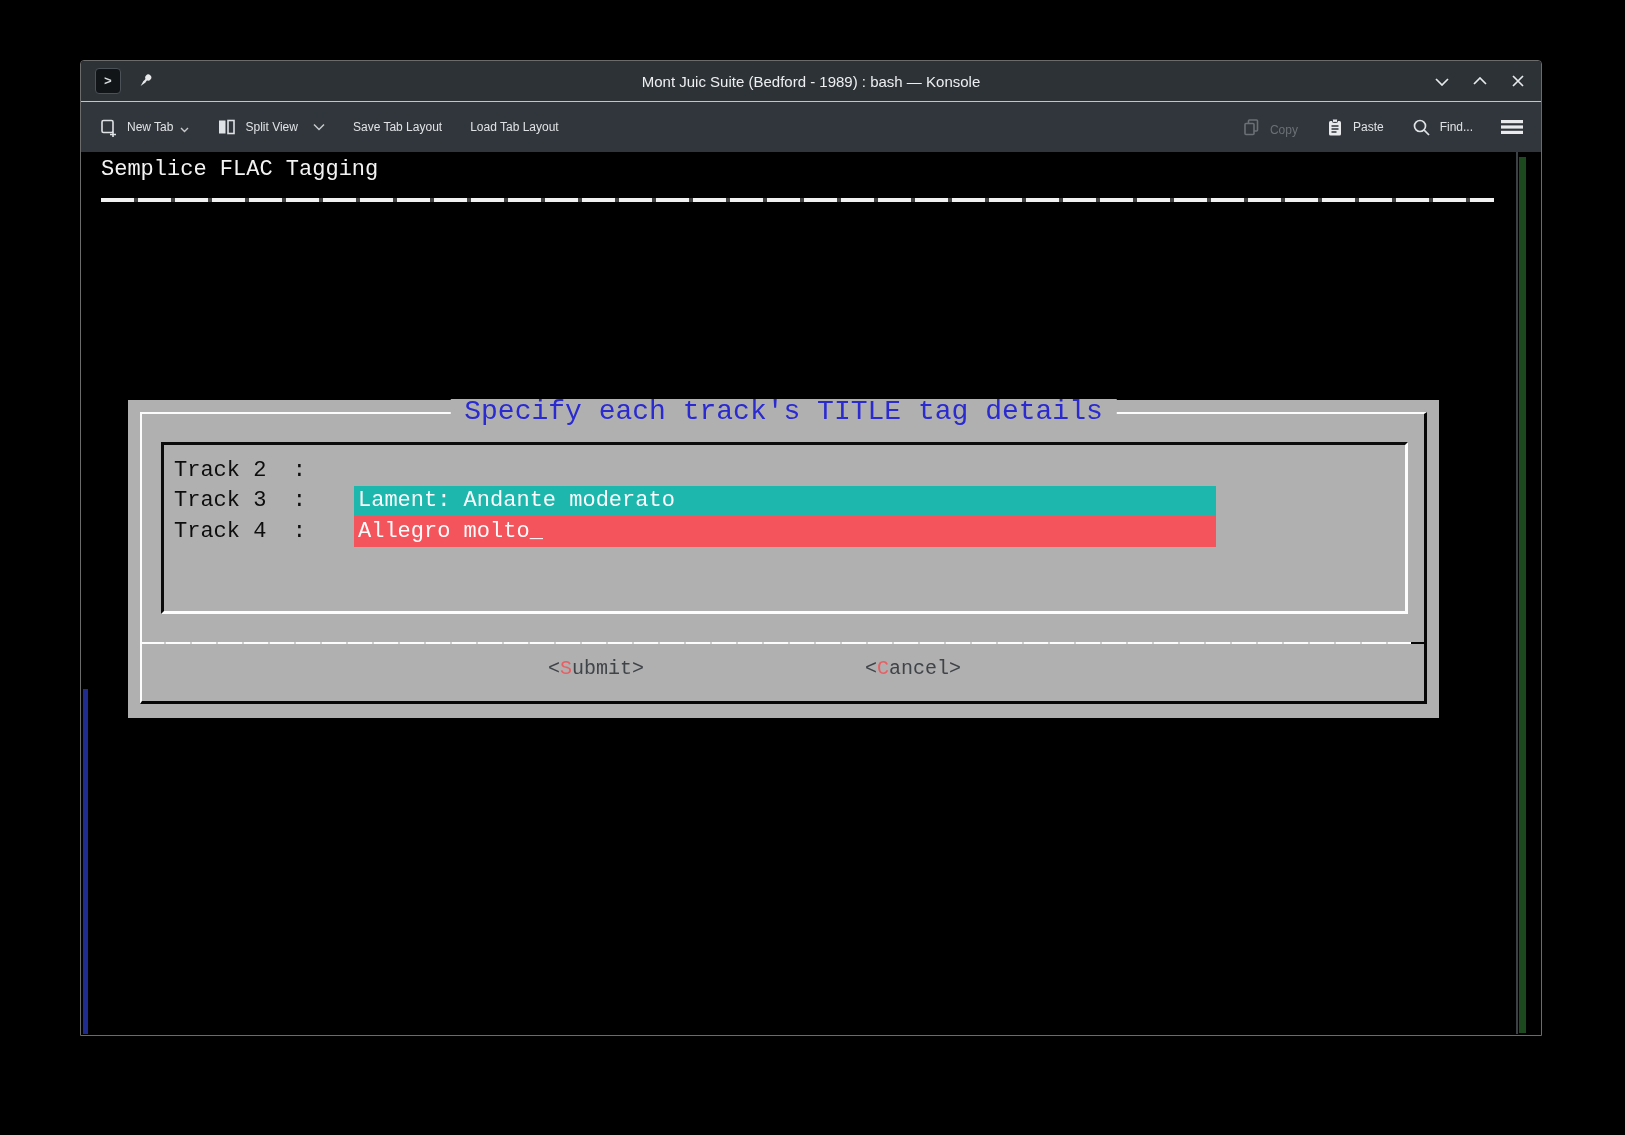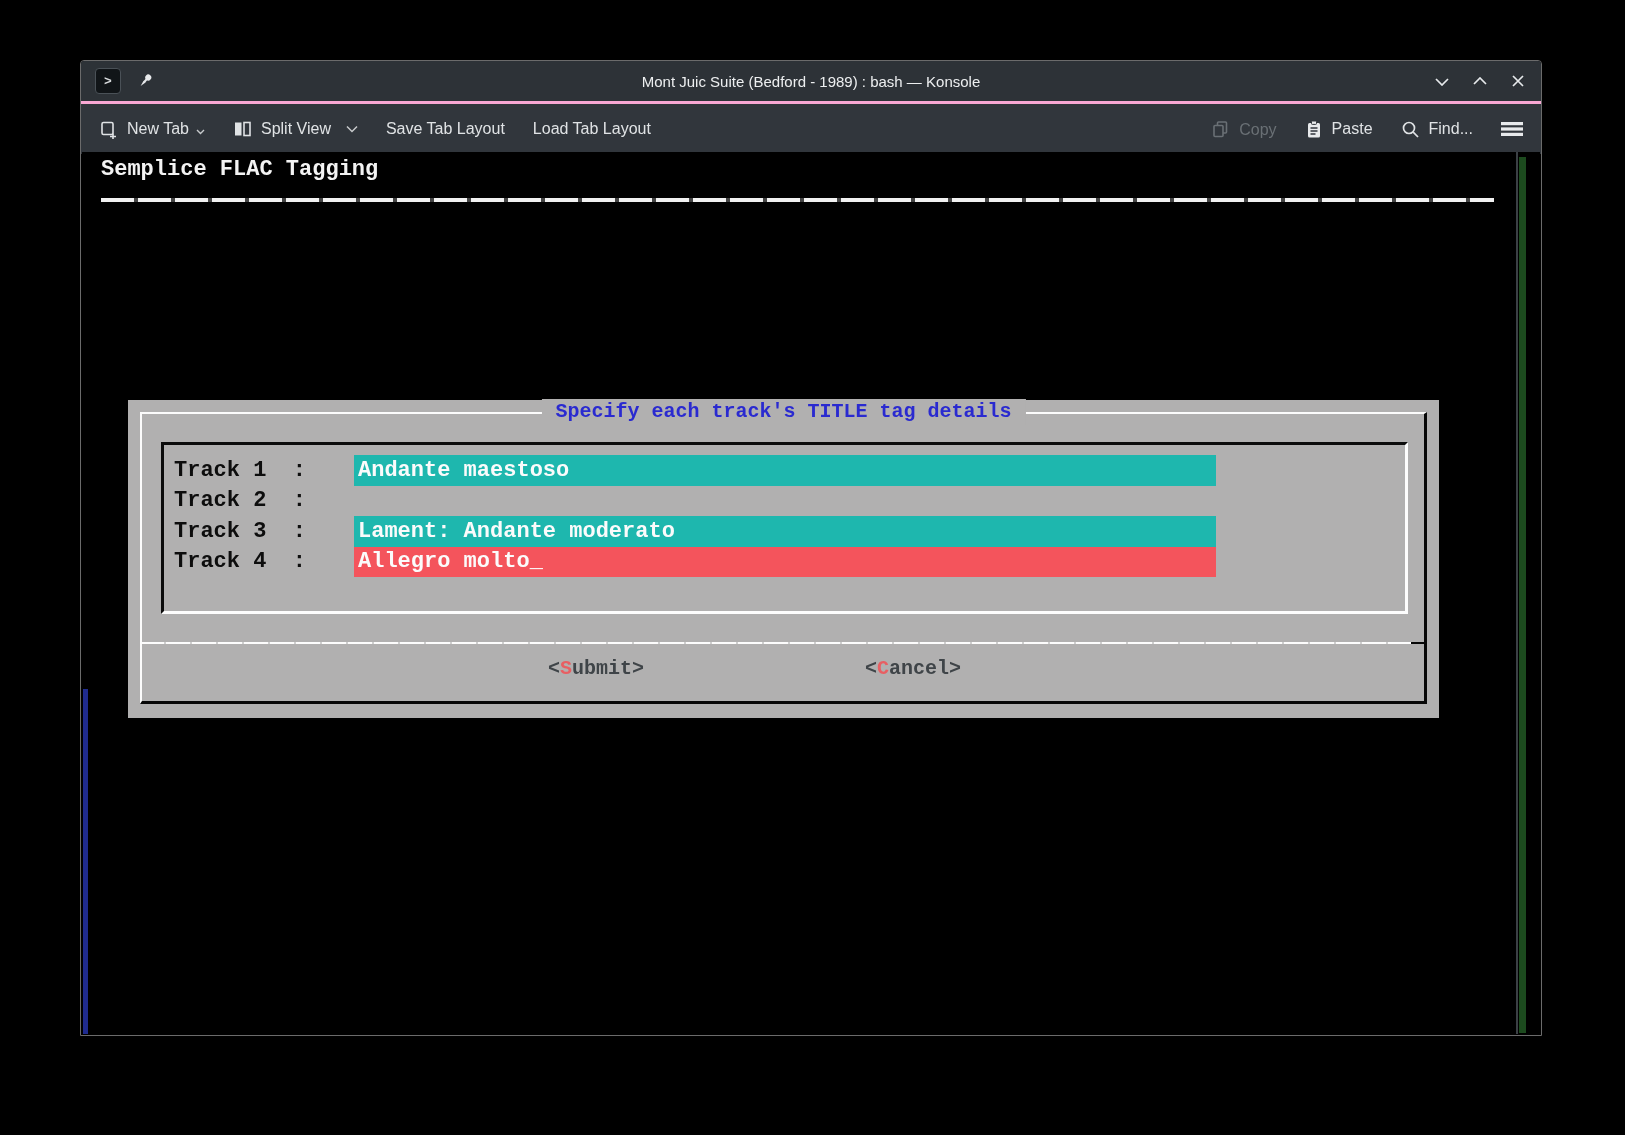--- a/index.html
+++ b/index.html
@@ -14,44 +14,44 @@
             padding:0 14px;position:relative;}
   .tb-left{display:flex;align-items:center;gap:16px;z-index:1;}
   .app-badge{width:24px;height:24px;border-radius:4px;background:#111518;border:1px solid #4a5157;
              color:#d9dcde;font:bold 13px "Liberation Mono",monospace;display:flex;align-items:center;
              justify-content:center;}
   .tb-title{position:absolute;left:0;right:0;text-align:center;color:#edeff0;font-size:15px;}
   .tb-controls{margin-left:auto;display:flex;align-items:center;gap:20px;z-index:1;}
   .wctl{display:flex;align-items:center;justify-content:center;width:18px;height:18px;}
 
   
-  .toolbar{height:50px;background:#31363c;border-top:3px solid #f9a8d4;display:flex;align-items:center;
-           padding:0 18px;gap:28px;color:#e0e3e5;font-size:16px;}
+  .toolbar{height:50px;background:#31363c;border-top:1px solid #f9a8d4;display:flex;align-items:center;
+           padding:0 18px;gap:28px;color:#e0e3e5;font-size:12px;}
   .tbtn{display:flex;align-items:center;gap:9px;}
   .tbtn.disabled{color:#6a7075;align-items:flex-end;}
   .spacer{flex:1;}
   .mini-caret{align-self:flex-end;margin-bottom:4px;margin-left:-2px;}
 
   
   .terminal{position:absolute;left:1px;right:1px;top:91px;bottom:1px;background:#000;overflow:hidden;
-            font-family:"Liberation Mono",monospace;font-weight:bold;}
+            font-family:"Liberation Mono",monospace;font-weight:normal;}
   .term-heading{position:absolute;left:19px;top:5px;font-size:22px;color:#f3f3f3;white-space:pre;}
   .term-underline{position:absolute;left:19px;top:46px;width:1393px;height:4px;
      background:repeating-linear-gradient(90deg,#f1f1f1 0 33px,rgba(241,241,241,.28) 33px 37px);}
   .term-divider{position:absolute;left:1434px;top:0;bottom:0;width:2px;background:#3b4045;}
   .scroll-thumb{position:absolute;left:1437px;top:5px;width:7px;height:876px;background:var(--scrollbar-thumb,#1c4a1e);}
   .focus-line{position:absolute;left:1px;top:537px;width:5px;height:345px;background:var(--focus-line,#1f2b8f);}
 
   
   .dialog{position:absolute;left:46px;top:248px;width:1311px;height:318px;background:#b1b0b0;color:#0d0d0d;}
   .outer-border{position:absolute;left:12px;top:12px;right:12px;bottom:14px;
       border-top:2px solid #fcfcfc;border-left:2px solid #fcfcfc;
       border-right:3px solid #070707;border-bottom:3px solid #070707;}
   .dialog-title{position:absolute;top:12px;left:50%;transform:translate(-50%,-50%);background:#b1b0b0;
-      padding:0 14px;color:var(--dialog-title,#2a2ad0);font-size:20px;white-space:pre;z-index:2;line-height:26px;text-align:center;}
+      padding:0 14px;color:var(--dialog-title,#2a2ad0);font-size:28px;white-space:pre;z-index:2;line-height:26px;text-align:center;}
   .form-box{position:absolute;left:33px;top:42px;width:1247px;height:172px;box-sizing:border-box;
       border-top:3px solid #0b0b0b;border-left:3px solid #0b0b0b;
       border-bottom:3px solid #fdfdfd;border-right:3px solid #fdfdfd;
       padding:10px 0 0 10px;}
   .frow{display:flex;align-items:center;height:30.5px;font-size:22px;}
   .flabel{width:180px;white-space:pre;color:#0d0d0d;}
   .ffield{width:862px;height:30.5px;background:var(--field-bg,#1eb7ae);color:#fbfbfb;display:flex;
       align-items:center;padding-left:4px;box-sizing:border-box;white-space:pre;overflow:hidden;}
   .frow.focused .ffield{background:var(--field-focus-bg,#f4545c);}
   .separator{position:absolute;left:12px;right:12px;top:242px;height:2px;
@@ -185,26 +185,20 @@
     <div class="term-divider"></div>
     <div class="scroll-thumb"></div>
     <div class="focus-line"></div>
 
     <div class="dialog">
       <div class="outer-border"></div>
       <div class="dialog-title">Specify each track's TITLE tag details</div>
 
       <div class="form-box">
         <div class="frow">
-          <span class="flabel">Track 1  :</span>
-          <div class="ffield">
-            <span>Andante maestoso</span>
-          </div>
-        </div>
-        <div class="frow">
           <span class="flabel">Track 2  :</span>
         </div>
         <div class="frow">
           <span class="flabel">Track 3  :</span>
           <div class="ffield">
             <span>Lament: Andante moderato</span>
           </div>
         </div>
         <div class="frow focused">
           <span class="flabel">Track 4  :</span>

